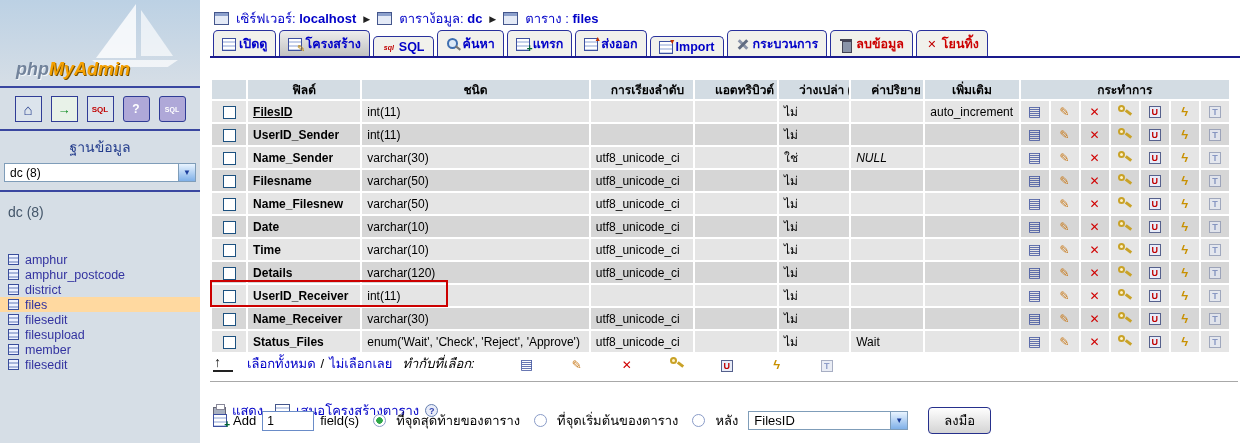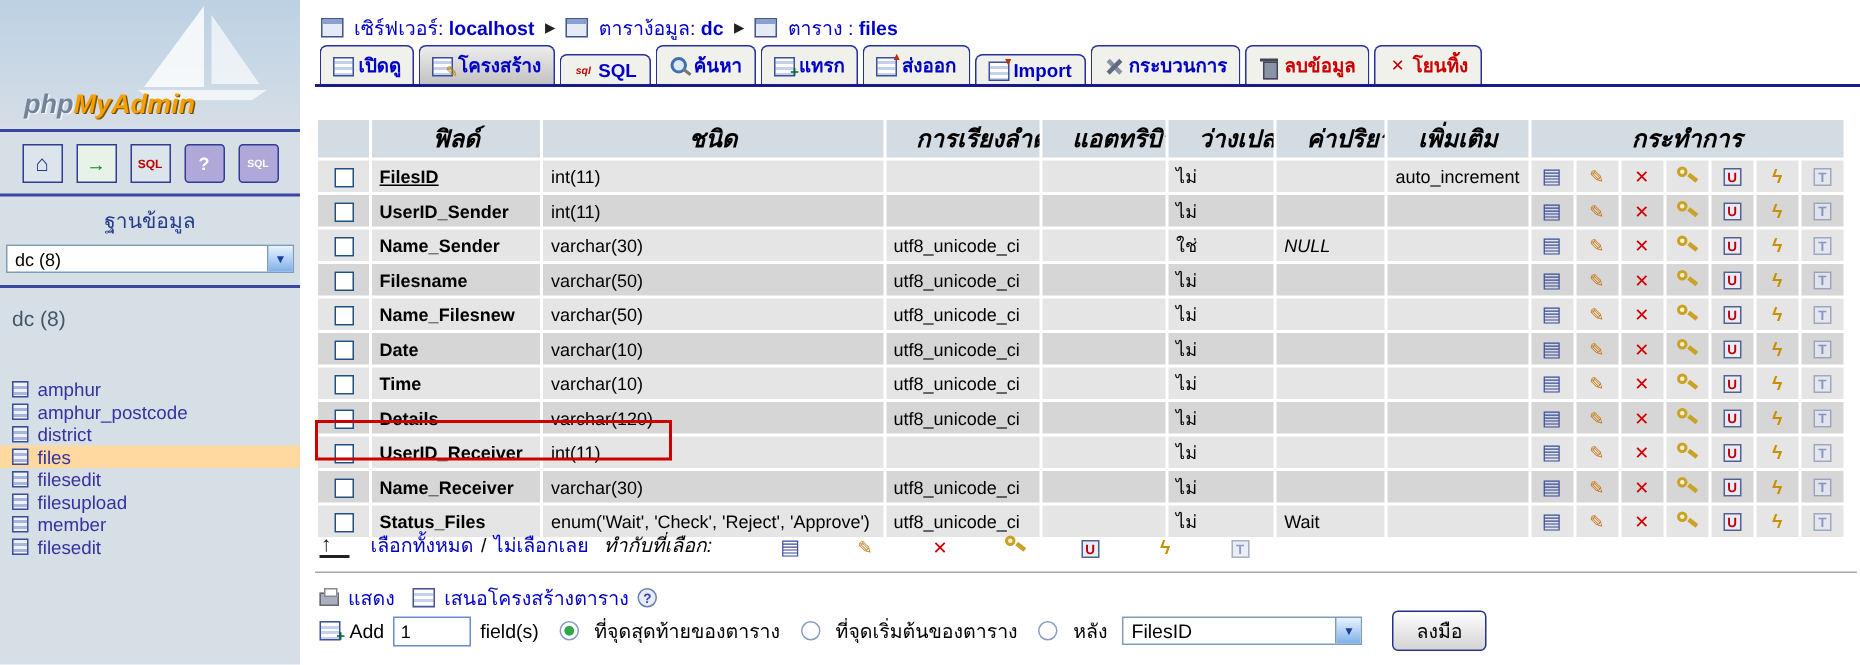--- a/index.html
+++ b/index.html
@@ -76,22 +76,22 @@
   .ti-operations::after { content:""; position:absolute; left:1px; top:5px; width:12px; height:3px;
     background:#5F6B80; transform:rotate(-45deg); }
   .ti-empty::before { content:""; position:absolute; left:3px; top:3px; width:8px; height:10px;
     background:#8A94A8; border:1px solid #445; }
   .ti-empty::after { content:""; position:absolute; left:1px; top:1px; width:12px; height:2px; background:#445; }
   .ti-drop { color:#C00000; font-weight:bold; font-size:11px; line-height:13px; text-align:center; }
 
   
   table.struct { position:absolute; left:210px; top:78px; border-collapse:separate; border-spacing:2px;
     table-layout:fixed; width:1021px; }
-  table.struct th { background:#D3DCE3; height:17px; font-weight:bold; font-size:16px; padding:0 20px;
-    white-space:nowrap; overflow:hidden;font-style:italic; }
+  table.struct th { background:#D3DCE3; height:17px; font-weight:bold; font-size:12px; padding:0 20px;
+    white-space:nowrap; overflow:hidden; }
   table.struct td { height:21px; padding:1px 5px; font-size:12px; white-space:nowrap; overflow:hidden; }
   tr.odd  td { background:#E5E5E5; }
   tr.even td { background:#D6D6D6; }
   td.cb, th.cb { text-align:center; padding:1px 2px; }
   td.fld { font-weight:bold; }
   td.fld .pk { text-decoration:underline; }
   td.nullval i { }
   td.act-cell { text-align:center; padding:1px 2px; cursor:pointer; }
   input[type=checkbox] { appearance:none; -webkit-appearance:none; width:13px; height:13px;
     border:1px solid #1C5180; background:#fff; vertical-align:middle; cursor:pointer; }
@@ -119,21 +119,21 @@
   
   .selbar { position:absolute; left:213px; top:353px; display:flex; align-items:center; font-size:13px; }
   .checkall-arrow { display:inline-block; border-bottom:2px solid #222; padding:0 12px 0 1px;
     font-size:14px; line-height:15px; color:#111; margin-right:14px; }
   .selbar a { color:#0000C8; }
   .withsel { font-style:italic; margin:0 10px 0 10px; }
   .selbar .ai { margin-left:34px; }
 
   
   .botline { position:absolute; left:210px; right:2px; top:381px; border-top:1px solid #A8A8A8; }
-  .foot1 { position:absolute; left:213px; top:388px; display:flex; align-items:center; gap:6px; font-size:13px; }
+  .foot1 { position:absolute; left:213px; top:400px; display:flex; align-items:center; gap:6px; font-size:13px; }
   .foot1 a { color:#0000C8; }
   .print-icon { width:13px; height:9px; background:#A8B0C0; border:1px solid #667; position:relative; margin-top:2px; }
   .print-icon::before { content:""; position:absolute; left:2px; top:-4px; width:7px; height:4px;
     background:#fff; border:1px solid #889; }
   .struct-prop-icon { width:15px; height:13px; border:1px solid #44568C; position:relative;
     background:repeating-linear-gradient(180deg,#FFF 0 2px,#C5D0EA 2px 4px); }
   .help-icon { display:inline-flex; width:13px; height:13px; border-radius:50%; border:1px solid #667FB0;
     color:#3344B0; font-size:9px; font-weight:bold; align-items:center; justify-content:center; background:#E8ECF8; }
   .foot2 { position:absolute; left:213px; top:407px; display:flex; align-items:center; gap:6px; font-size:13px; }
   .add-input { width:52px; height:20px; border:1px solid #6A8CC8; padding:1px 4px; font-size:12px;

